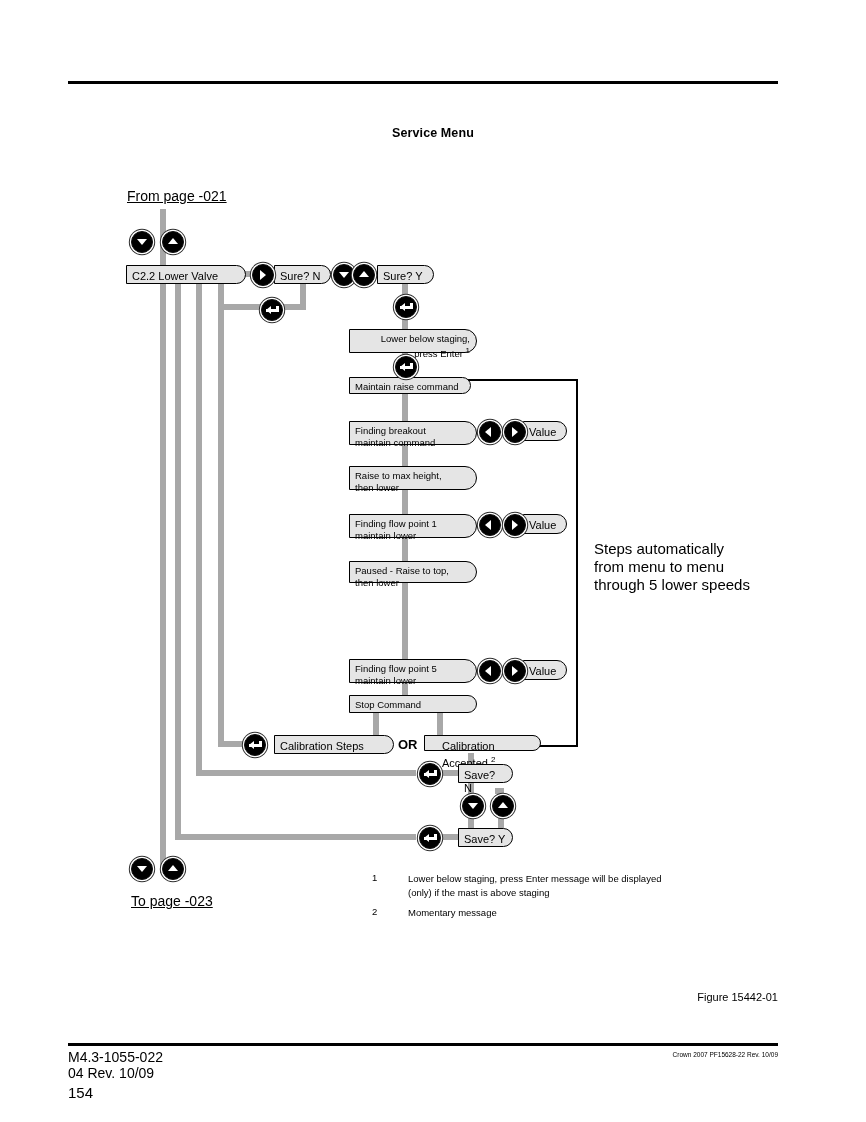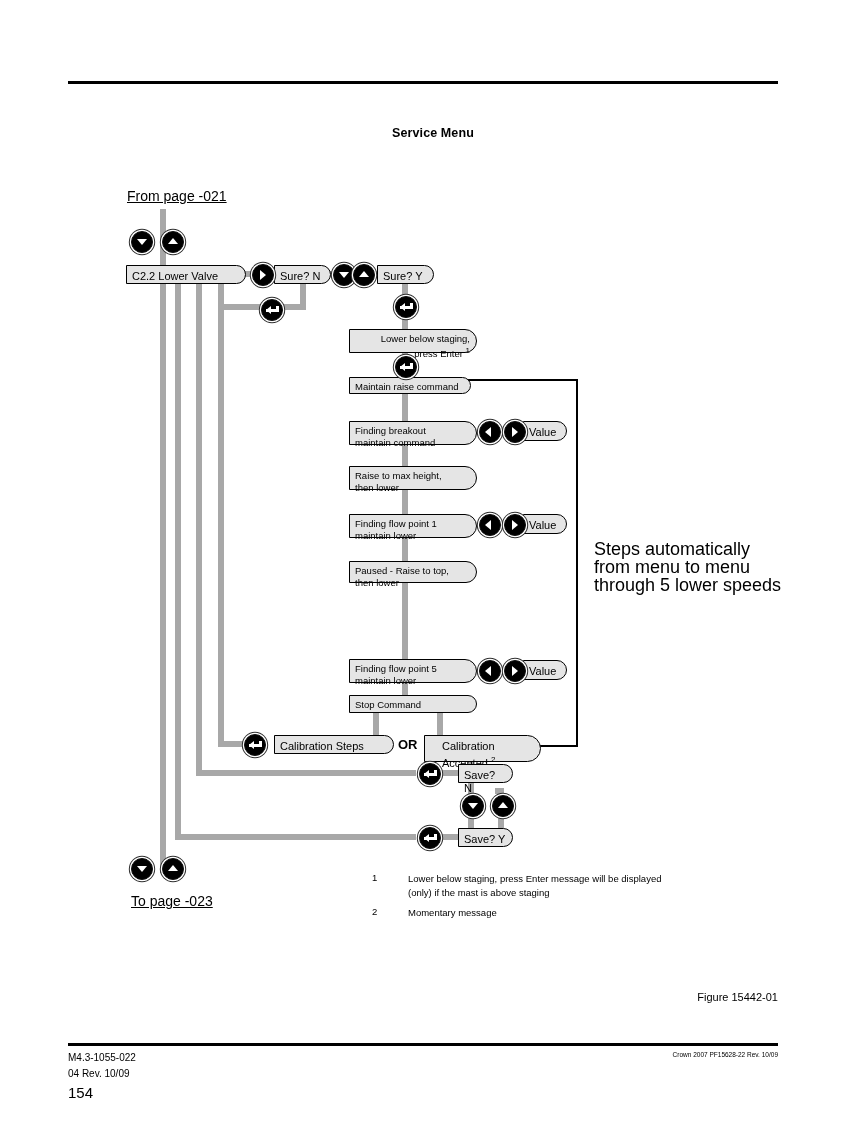--- a/index.html
+++ b/index.html
@@ -57,35 +57,35 @@
   .ent{position:absolute;left:3.5px;top:5.5px;width:13px;height:9px;}
   .ent::before{content:"";position:absolute;left:0;top:3px;width:13px;height:3px;background:#fff;}
   .ent::after{content:"";position:absolute;left:0;top:0px;width:0;height:0;
     border-top:4.5px solid transparent;border-bottom:4.5px solid transparent;border-right:5px solid #fff;}
   .ent em{position:absolute;right:0;top:0;width:3px;height:6px;background:#fff;}
 
   
   #or-label{left:398px;top:737px;font-size:13px;font-weight:bold;}
 
   
-  #side-note{left:594px;top:540px;width:190px;font-size:18px;line-height:18px;}
+  #side-note{left:594px;top:540px;width:190px;font-size:15px;line-height:18px;}
 
   
   .fn-num{font-size:9.5px;}
   .fn-txt{font-size:9.5px;line-height:14px;width:330px;}
   #fn1-num{left:372px;top:872px;}
   #fn1-txt{left:408px;top:872px;}
   #fn2-num{left:372px;top:906px;}
   #fn2-txt{left:408px;top:906px;}
 
   
   #figure-caption{left:0;top:991px;width:778px;text-align:right;font-size:11px;}
 
   
-  #footer-left{left:68px;top:1050px;font-size:10px;line-height:15.5px;}
+  #footer-left{left:68px;top:1050px;font-size:14px;line-height:15.5px;}
   #footer-page{left:68px;top:1084px;font-size:15px;}
   #footer-right{left:0;top:1051px;width:778px;text-align:right;font-size:6.5px;}
 </style>
 </head>
 <body>
 
 <div class="abs" id="rule-top"></div>
 <div class="abs" id="rule-bottom"></div>
 
 <div class="abs" id="page-title">Service Menu</div>
@@ -289,21 +289,21 @@
 <div class="dbox" style="left:349px;top:561px;width:128px;height:22px;">Paused - Raise to top,
 then lower</div>
 
 <div class="dbox" style="left:349px;top:659px;width:128px;height:24px;">Finding flow point 5
 maintain lower</div>
 
 <div class="dbox" style="left:349px;top:695px;width:128px;height:18px;">Stop Command</div>
 
 <div class="dbox big" style="left:274px;top:735px;width:120px;height:19px;">Calibration Steps</div>
 
-<div class="dbox big" style="left:424px;top:735px;width:117px;height:27px;padding-left:17px;"><span>Calibration Accepted </span><sup>2</sup></div>
+<div class="dbox big" style="left:424px;top:735px;width:117px;height:16px;padding-left:17px;"><span>Calibration Accepted </span><sup>2</sup></div>
 
 <div class="dbox big" style="left:458px;top:764px;width:55px;height:19px;">Save? N</div>
 
 <div class="dbox big" style="left:458px;top:828px;width:55px;height:19px;">Save? Y</div>
 
 <div class="dbox big" style="left:523px;top:421px;width:44px;height:20px;">Value</div>
 <div class="dbox big" style="left:523px;top:514px;width:44px;height:20px;">Value</div>
 <div class="dbox big" style="left:523px;top:660px;width:44px;height:20px;">Value</div>
 
 <div class="abs" id="or-label">OR</div>

